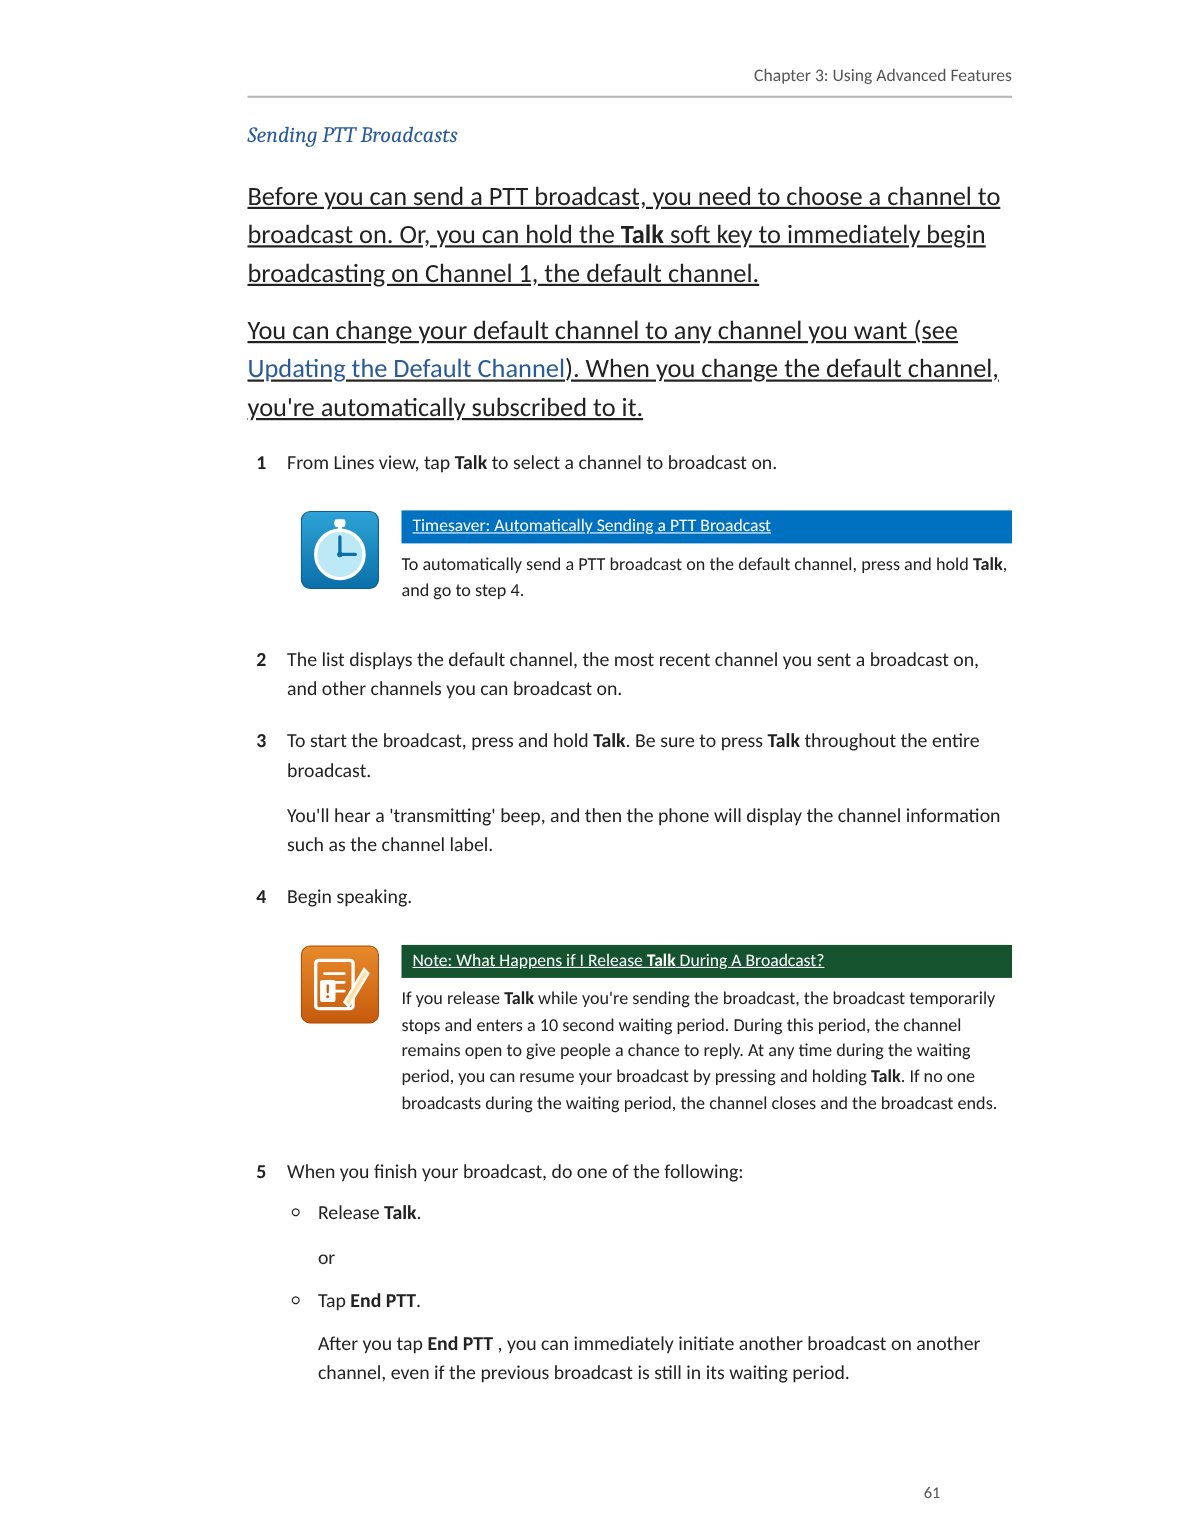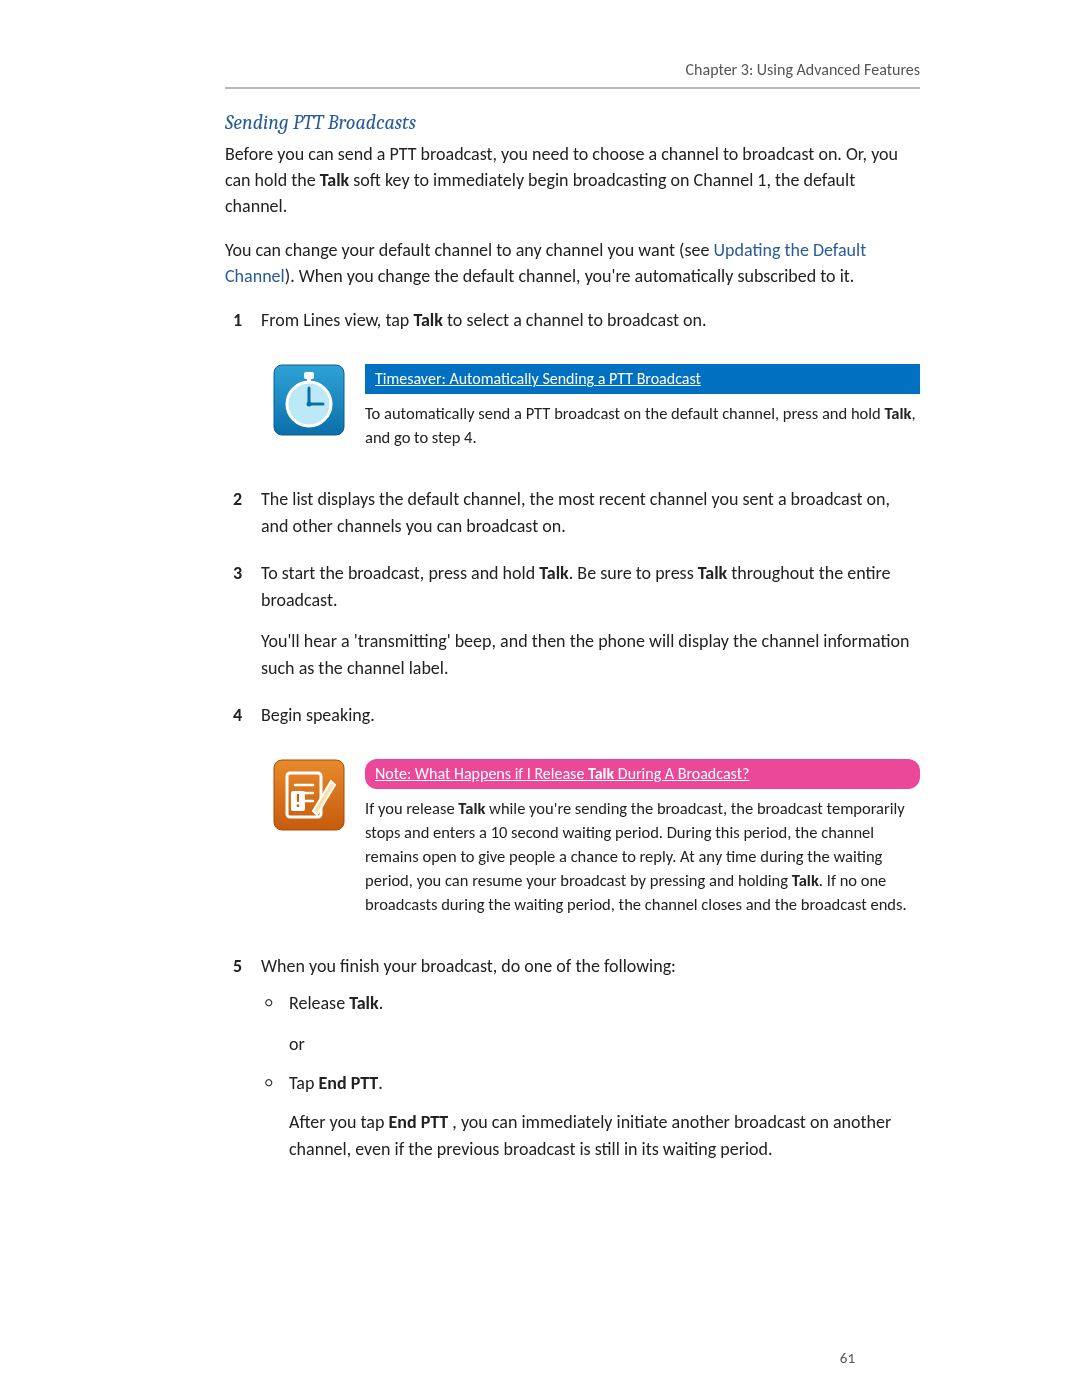--- a/index.html
+++ b/index.html
@@ -22,31 +22,32 @@
     font-size: 16px;
     color: #555;
     margin-bottom: 8px;
   }
   hr.header-rule {
     border: none;
     border-top: 2px solid #b8b8b8;
     margin: 0 0 22px 0;
   }
   h3.subheading {
-    margin: 0 0 7px 0;
+    margin: 0 0 28px 0;
     font-family: Cambria, Georgia, serif;
     font-style: italic;
     font-weight: 400;
     font-size: 20px;
     color: #2a5b99;
   }
   p.body {
     margin: 0 0 18px 0;
-    font-size: 18px;
+    font-size: 24px;
     line-height: 1.45;
+    text-decoration: underline;
   }
   a.xref {
     color: #2a5b99;
     text-decoration: none;
   }
   .proc-intro {
     font-weight: 700;
     font-size: 18px;
     margin: 22px 0 16px 0;
   }
@@ -98,21 +99,21 @@
     flex: 1 1 auto;
   }
   .callout-title {
     color: #fff;
     font-size: 16px;
     padding: 3px 10px;
     margin-bottom: 8px;
     text-decoration: underline;
   }
   .callout-title.blue  { background: #0070c0; }
-  .callout-title.orange{ background: #ec4899; border-radius: 12px; }
+  .callout-title.orange{ background: #14532d; }
   .callout-text {
     font-size: 16.5px;
     line-height: 1.45;
   }
   
   ul.sublist {
     list-style: none;
     padding: 0;
     margin: 10px 0 0 0;
   }

